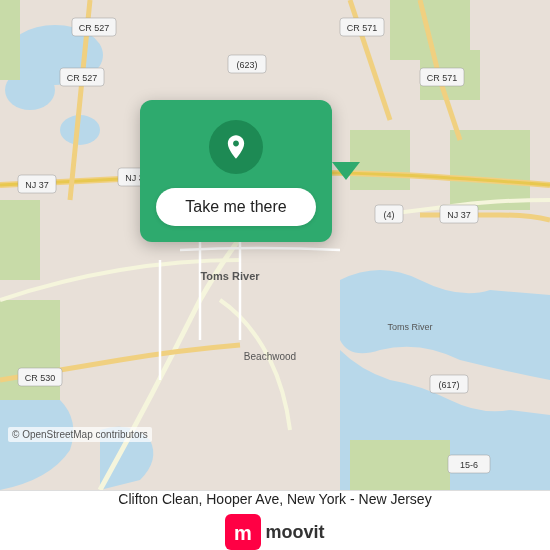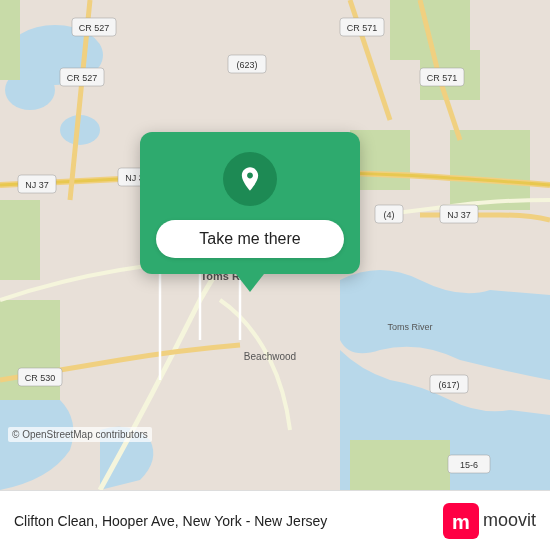--- a/index.html
+++ b/index.html
@@ -29,24 +29,22 @@
       top: 0; left: 0;
     }
 
     
     #popup-overlay {
       position: absolute;
       top: 100px;
       left: 140px;
       width: 220px;
       display: flex;
-      flex-direction: column;
       align-items: center;
       z-index: 10;
-      margin-top: 32px;
     }
 
     #popup-card {
       background: #2eaa6e;
       border-radius: 12px;
       padding: 20px 16px 16px;
       display: flex;
       flex-direction: column;
       align-items: center;
       width: 220px;
@@ -110,20 +108,21 @@
       width: 550px;
       height: 60px;
       background: white;
       display: flex;
       align-items: center;
       padding: 0 14px;
       border-top: 1px solid #ddd;
       position: absolute;
       bottom: 0;
       left: 0;
+      flex-direction: column;
     }
 
     #destination-text {
       font-size: 14px;
       color: #222;
       flex: 1;
     }
 
     #moovit-logo {
       display: flex;
@@ -131,21 +130,21 @@
       gap: 4px;
     }
 
     #moovit-icon {
       width: 36px;
       height: 36px;
     }
 
     #moovit-text {
       font-size: 18px;
-      font-weight: normal;
+      font-weight: bold;
       color: #333;
     }
   </style>
 </head>
 <body>
 
 <div id="map-container">
 
   <svg id="map-svg" viewBox="0 0 550 490" xmlns="http://www.w3.org/2000/svg">
 

